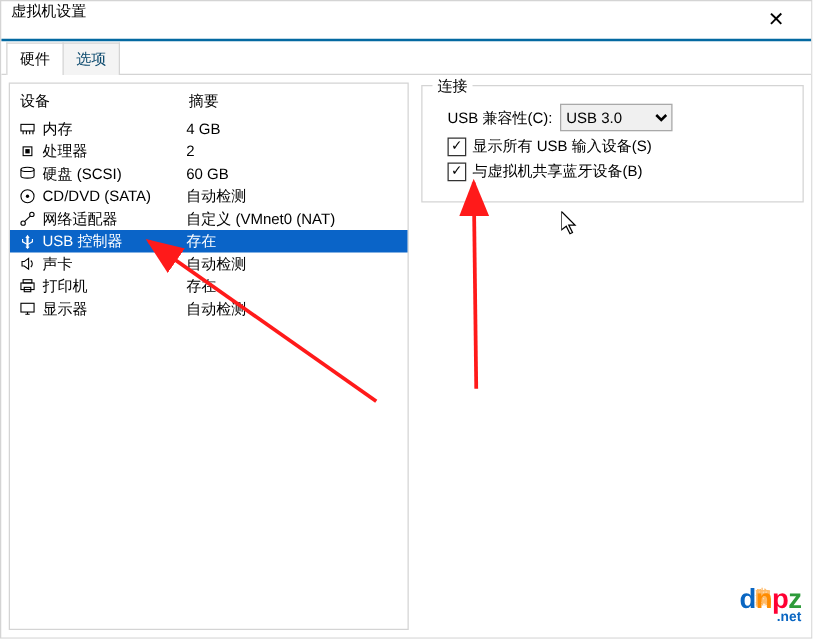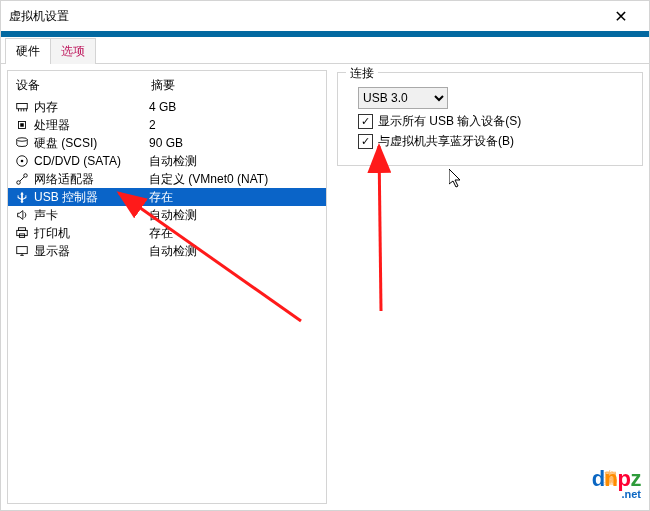--- a/index.html
+++ b/index.html
@@ -16,23 +16,23 @@
     box-sizing: border-box;
     border: 1px solid #d4d4d4;
     position: relative;
     display: flex;
     flex-direction: column;
     overflow: hidden;
   }
   .titlebar {
     height: 30px;
     display: flex;
-    align-items: center;
+    align-items: flex-start;
     padding: 0 8px;
-    border-bottom: 6px solid #0369a1;
+    border-bottom: 2px solid #0369a1;
     position: relative;
   }
   .titlebar .title {
     font-size: 12px;
   }
   .titlebar .close {
     position: absolute;
     right: 8px;
     top: 50%;
     transform: translateY(-50%);
@@ -54,21 +54,21 @@
     border-bottom: 1px solid #d4d4d4;
   }
   .tab {
     padding: 4px 10px 4px 10px;
     border: 1px solid #d4d4d4;
     border-bottom: none;
     background: #fff;
     margin-right: -1px;
     position: relative;
     top: 1px;
-    color: #be185d;
+    color: #0c4a6e;
   }
   .tab.active {
     background: #fff;
     color: #000;
     z-index: 2;
   }
   .tab.inactive {
     background: #f4f4f4;
   }
   .content {
@@ -271,21 +271,21 @@
             <span class="dev-summary">2</span>
           </div>
           <div class="row">
             <span class="icon">
               <svg class="icon-svg" viewBox="0 0 16 16">
                 <ellipse cx="8" cy="4" rx="6" ry="2" fill="none" stroke="currentColor"></ellipse>
                 <path d="M2 4 v6 a6 2 0 0 0 12 0 v-6" fill="none" stroke="currentColor"></path>
               </svg>
             </span>
             <span class="dev-label">硬盘 (SCSI)</span>
-            <span class="dev-summary">90 GB</span>
+            <span class="dev-summary">60 GB</span>
           </div>
           <div class="row">
             <span class="icon">
               <svg class="icon-svg" viewBox="0 0 16 16">
                 <circle cx="8" cy="8" r="6" fill="none" stroke="currentColor"></circle>
                 <circle cx="8" cy="8" r="1.5" fill="currentColor"></circle>
               </svg>
             </span>
             <span class="dev-label">CD/DVD (SATA)</span>
             <span class="dev-summary">自动检测</span>
@@ -342,20 +342,21 @@
             <span class="dev-label">显示器</span>
             <span class="dev-summary">自动检测</span>
           </div>
         </div>
     </div>
 
     <div class="right-panel">
       <div class="group">
         <div class="group-title">连接</div>
         <div class="form-row">
+          <label>USB 兼容性(C):</label>
           <select>
             <option>USB 3.0</option>
           </select>
         </div>
         <div class="checkbox-row">
           <span class="box">✓</span>
           <span>显示所有 USB 输入设备(S)</span>
         </div>
         <div class="checkbox-row">
           <span class="box">✓</span>

